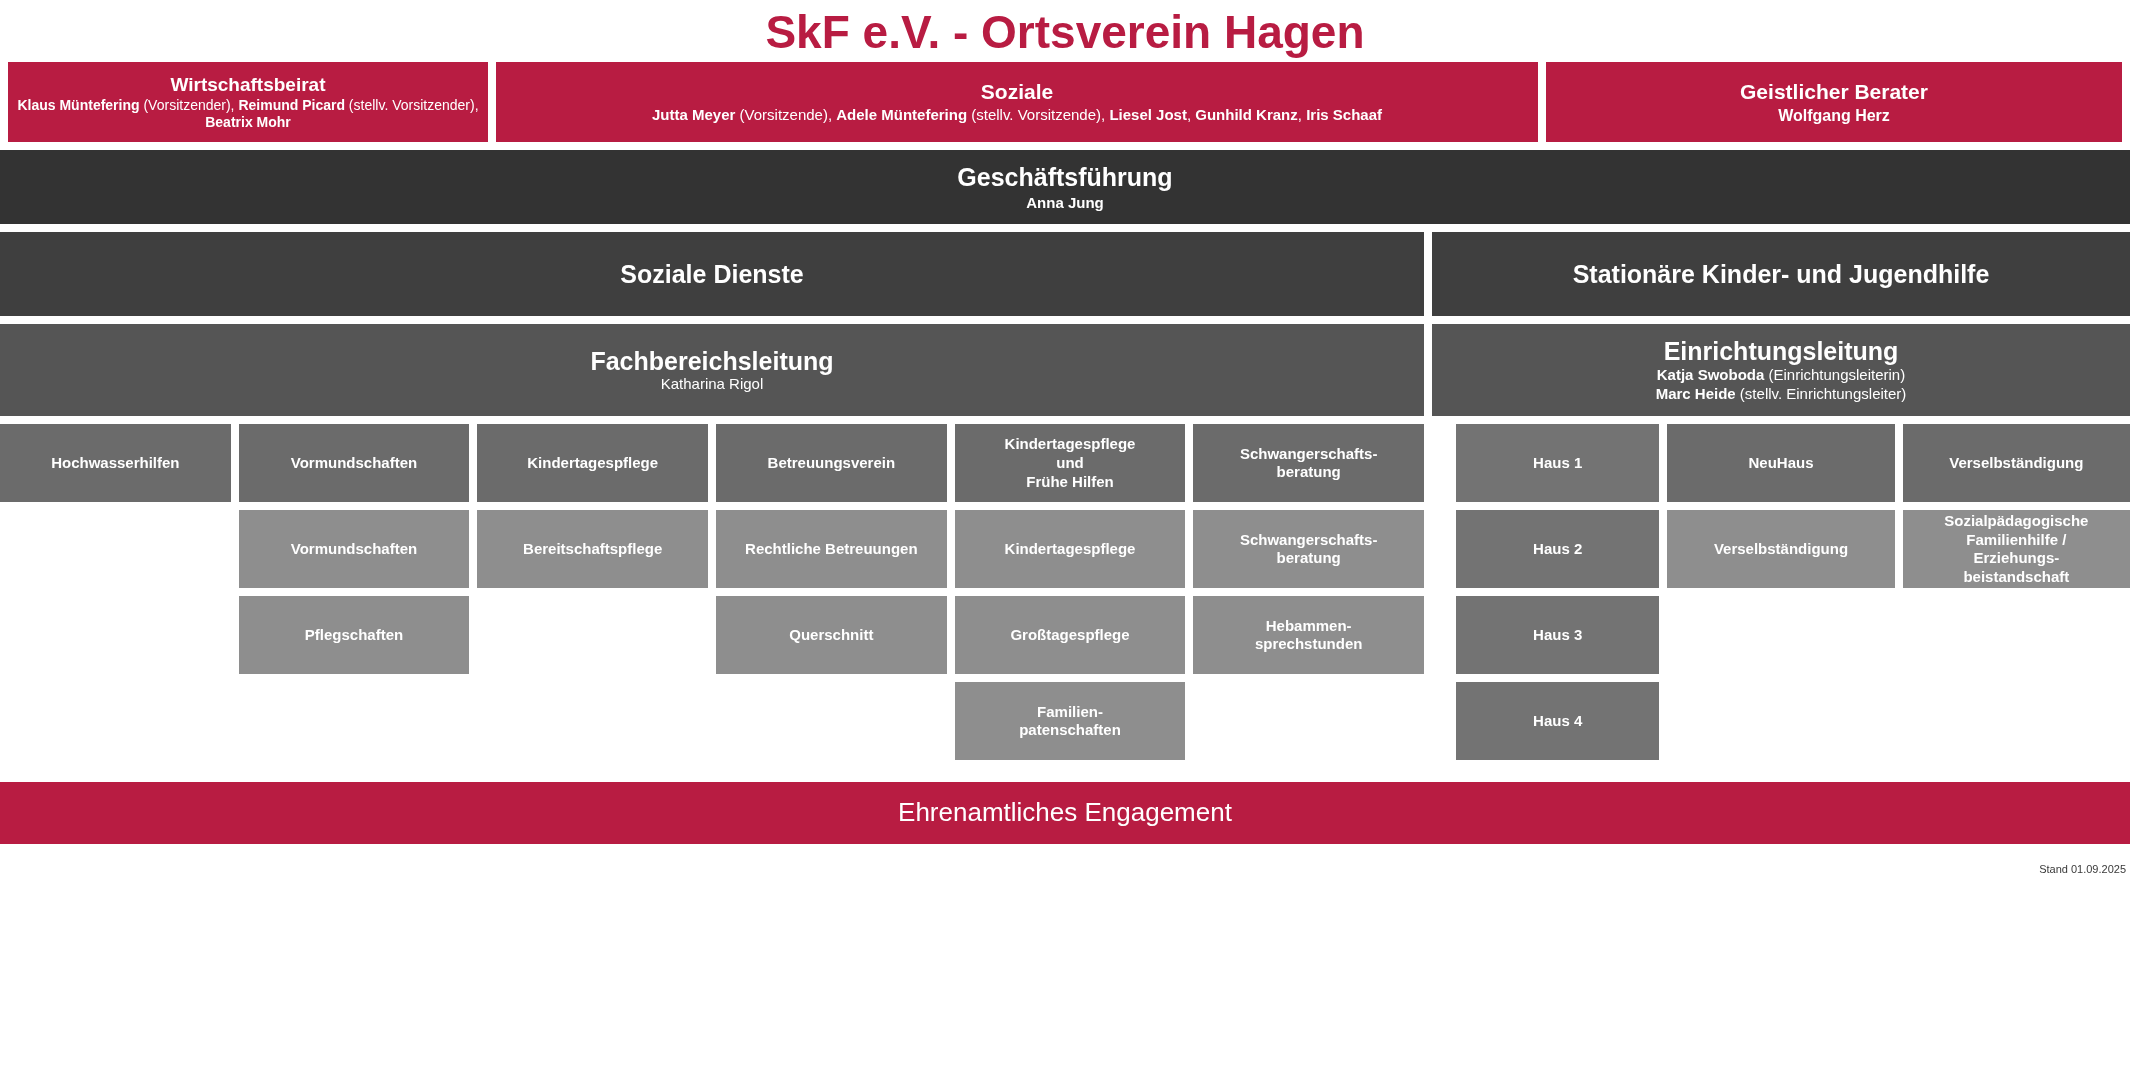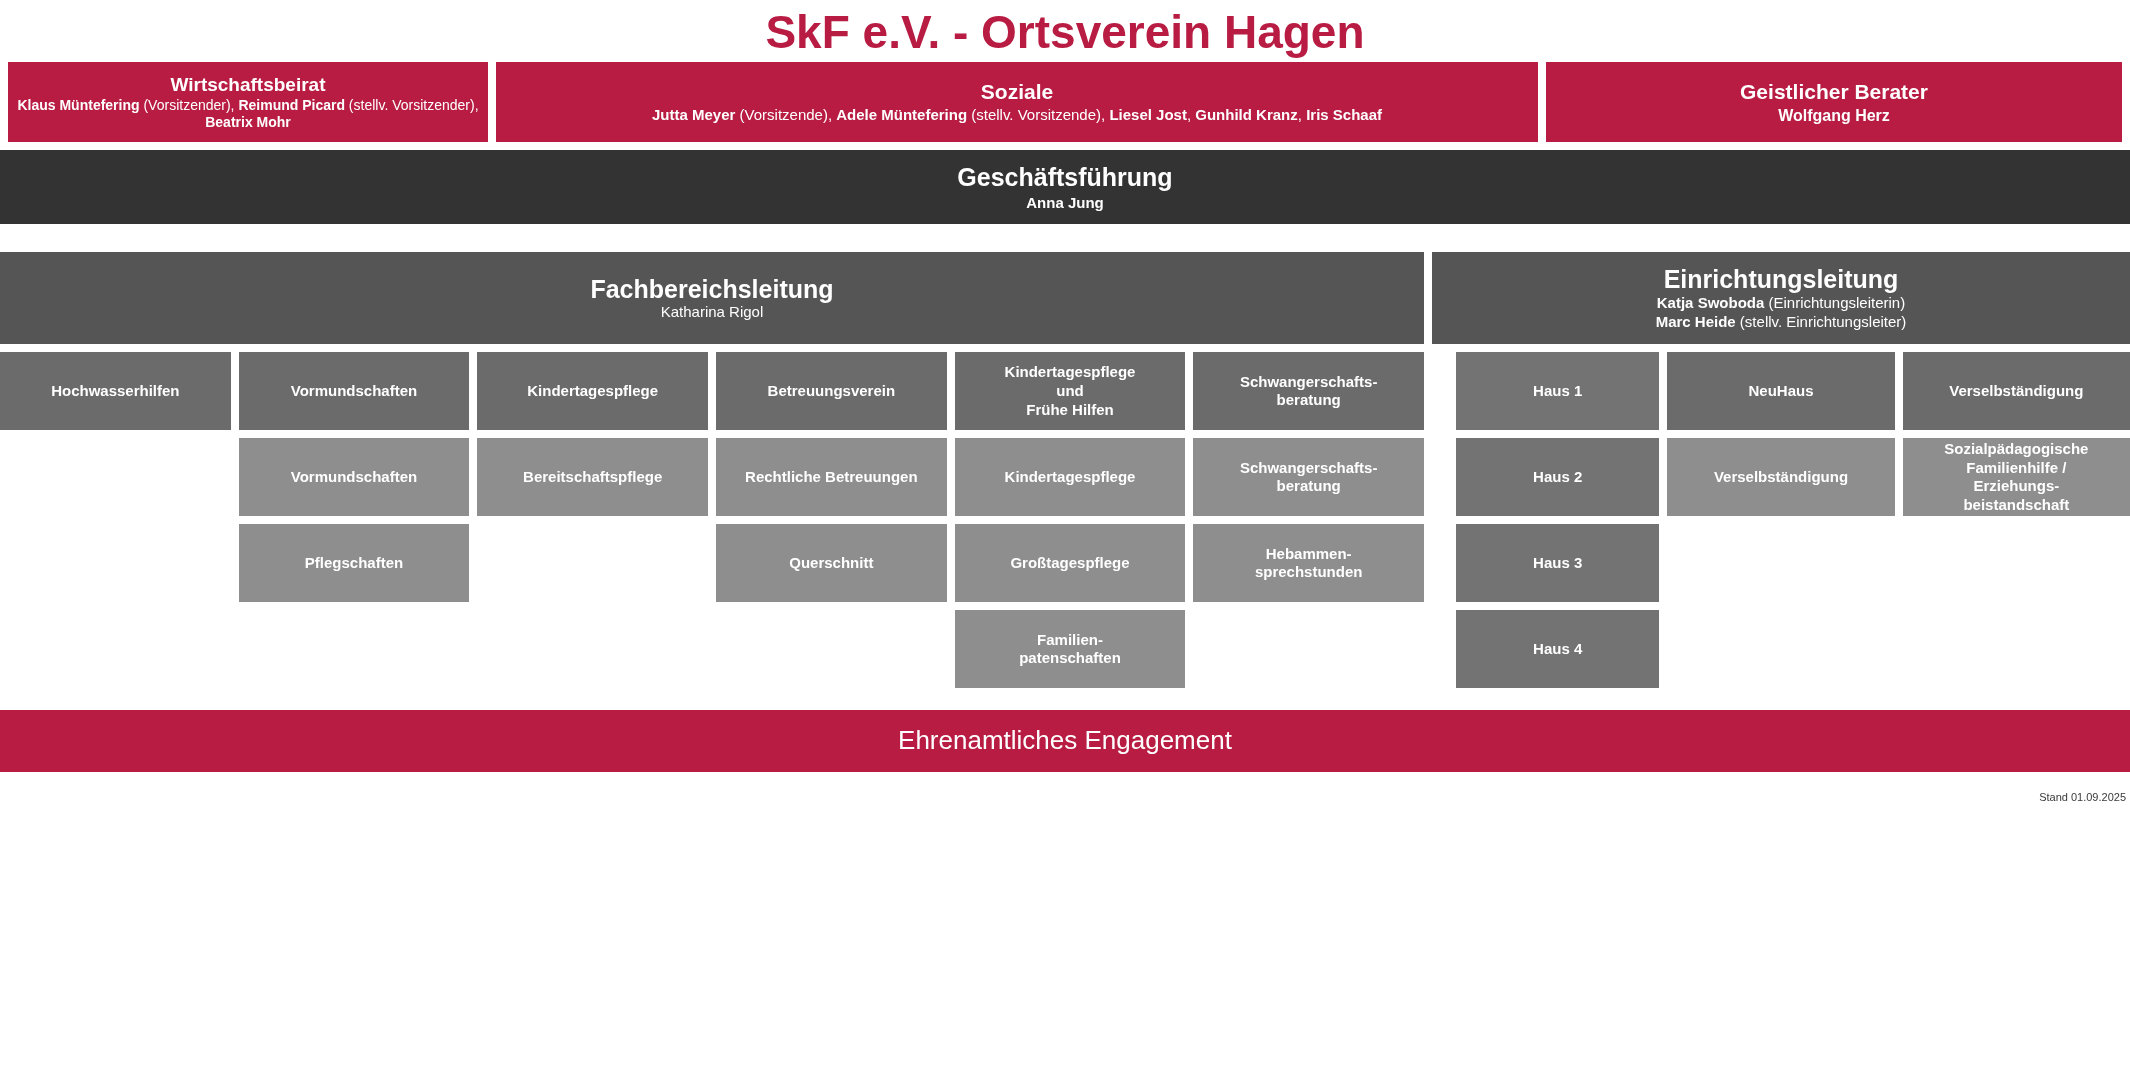--- a/index.html
+++ b/index.html
@@ -95,21 +95,21 @@
 
   .division {
     background: #3f3f3f;
     height: 84px;
   }
   .division .b-title { font-size: 25px; }
 
   .leadership {
     background: #555555;
     height: 92px;
-    margin-top: 20px;
+    margin-top: 0;
   }
   .leadership .b-title { font-size: 25px; }
   .leadership .b-sub { font-size: 15px; line-height: 1.25; }
 
   
   .grid-wrap {
     display: flex;
     gap: 8px;
     margin-top: 8px;
   }
@@ -179,20 +179,32 @@
       <div class="b-title">Geistlicher Berater</div>
       <div class="b-sub">Wolfgang Herz</div>
     </div>
   </div>
 
   <div class="box gf">
     <div class="b-title">Geschäftsführung</div>
     <div class="b-sub">Anna Jung</div>
   </div>
 
+  <div class="divisions">
+    <div class="col-left">
+      <div class="box division">
+        <div class="b-title">Soziale Dienste</div>
+      </div>
+    </div>
+    <div class="col-right">
+      <div class="box division">
+        <div class="b-title">Stationäre Kinder- und Jugendhilfe</div>
+      </div>
+    </div>
+  </div>
 
   <div class="divisions">
     <div class="col-left">
       <div class="box leadership">
         <div class="b-title">Fachbereichsleitung</div>
         <div class="b-sub">Katharina Rigol</div>
       </div>
     </div>
     <div class="col-right">
       <div class="box leadership">

